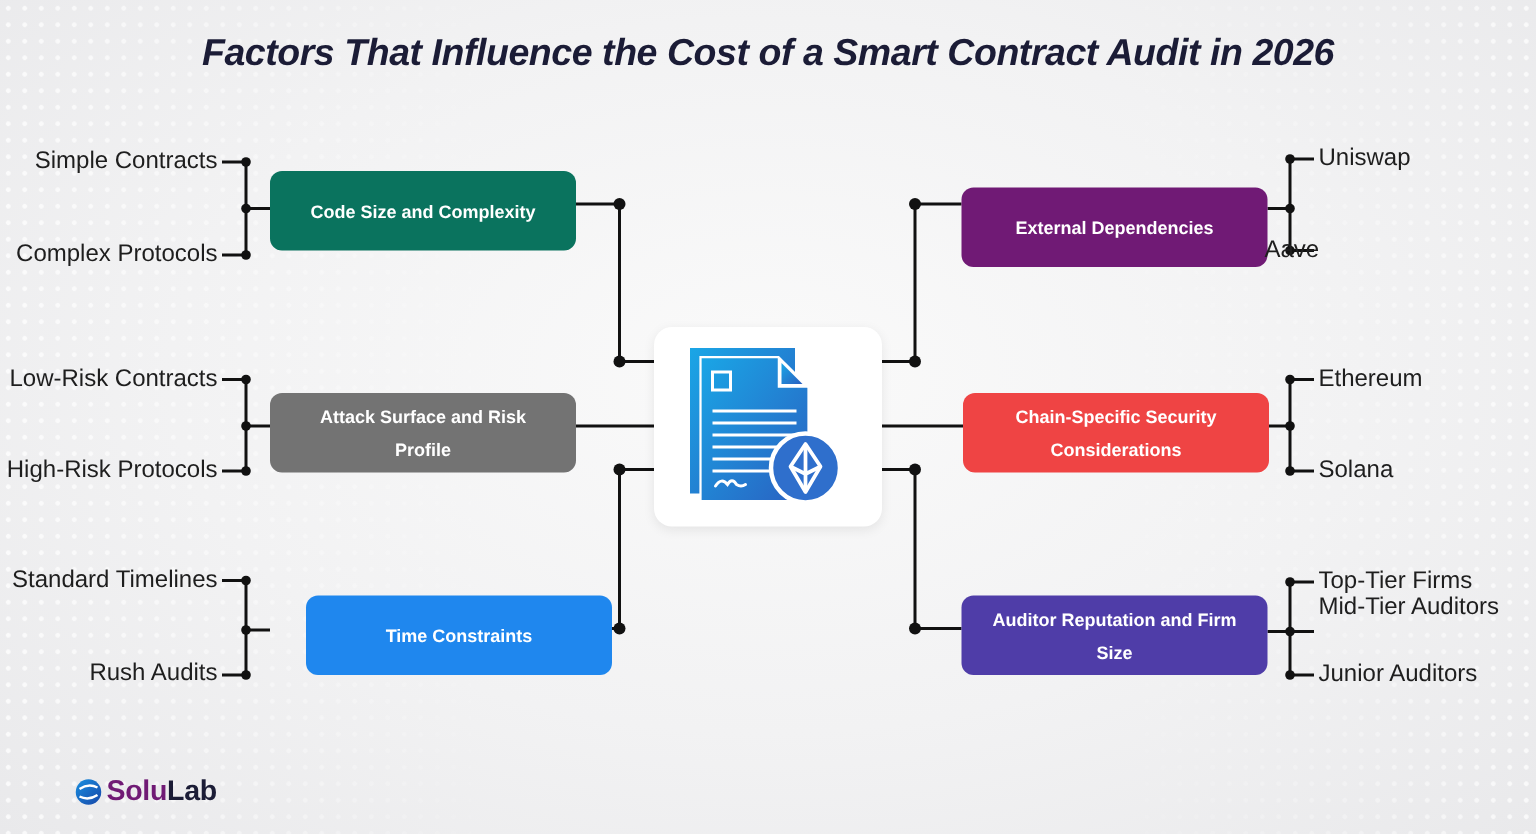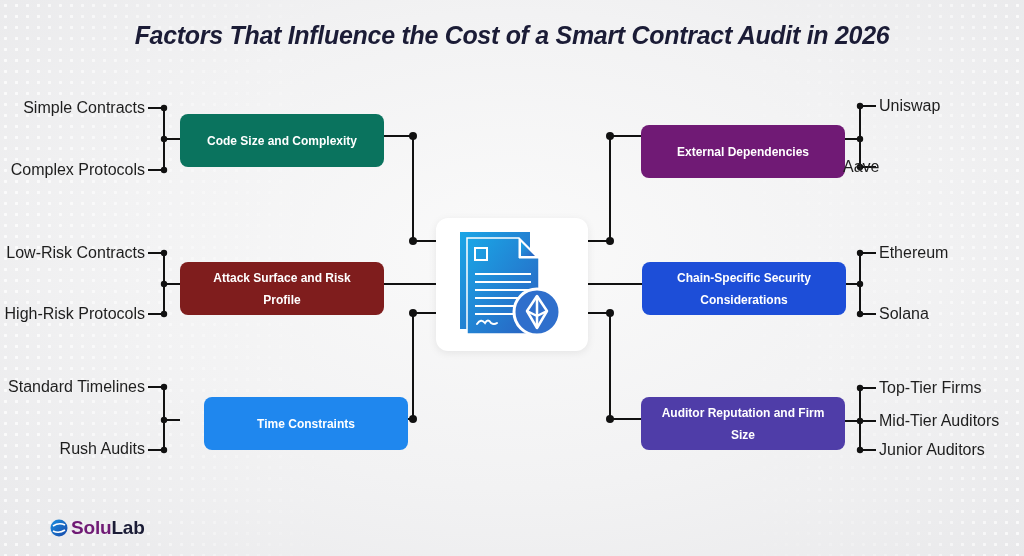--- a/index.html
+++ b/index.html
@@ -131,21 +131,21 @@
 <div class="leaf left" style="right:879px; top:101px;">Simple Contracts</div>
 <div class="leaf left" style="right:879px; top:163px;">Complex Protocols</div>
 <div class="leaf left" style="right:879px; top:246px;">Low-Risk Contracts</div>
 <div class="leaf left" style="right:879px; top:307px;">High-Risk Protocols</div>
 <div class="leaf left" style="right:879px; top:380px;">Standard Timelines</div>
 <div class="leaf left" style="right:879px; top:442px;">Rush Audits</div>
 
 <div class="box" style="left:180px; top:114px; background:#0a735e;">
   <span>Code Size and Complexity</span>
 </div>
-<div class="box" style="left:180px; top:262px; background:#7f1d1d;">
+<div class="box" style="left:180px; top:262px; background:#737373;">
   <span>Attack Surface and Risk Profile</span>
 </div>
 <div class="box" style="left:180px; top:397px; background:#1f87ee;margin-left:24px;">
   <span>Time Constraints</span>
 </div>
 
 <div class="center-card">
   <svg width="110" height="110" viewBox="0 0 110 110">
     <defs>
       <linearGradient id="docg" x1="0" y1="0" x2="1" y2="1">
@@ -171,33 +171,33 @@
     <g stroke="#ffffff" stroke-width="2.5" fill="none" stroke-linejoin="round">
       <path d="M80 66 L90 81 L80 98 L70 81 Z"></path>
       <path d="M80 66 L80 98 M70 81 L80 86 L90 81"></path>
     </g>
   </svg>
 </div>
 
 <div class="box" style="left:641px; top:114px; background:#701a75;margin-top:11px;">
   <span>External Dependencies</span>
 </div>
-<div class="box" style="left:642px; top:262px; background:#1d4ed8;">
+<div class="box" style="left:642px; top:262px; background:#ef4444;">
   <span>Chain-Specific Security Considerations</span>
 </div>
 <div class="box" style="left:641px; top:397px; background:#4f3da8;">
   <span>Auditor Reputation and Firm Size</span>
 </div>
 
 <div class="leaf" style="left:879px; top:99px;">Uniswap</div>
 <div class="leaf" style="left:843px; top:160px;">Aave</div>
 <div class="leaf" style="left:879px; top:246px;">Ethereum</div>
 <div class="leaf" style="left:879px; top:307px;">Solana</div>
 <div class="leaf" style="left:879px; top:381px;">Top-Tier Firms</div>
-<div class="leaf" style="left:879px; top:414px;">Mid-Tier Auditors</div>
+<div class="leaf" style="left:879px; top:398px;">Mid-Tier Auditors</div>
 <div class="leaf" style="left:879px; top:443px;">Junior Auditors</div>
 
 <div class="logo">
   <svg width="18" height="18" viewBox="0 0 18 18">
     <defs>
       <linearGradient id="lg" x1="0" y1="0" x2="1" y2="1">
         <stop offset="0" stop-color="#1a8fe0"></stop>
         <stop offset="1" stop-color="#1747a8"></stop>
       </linearGradient>
     </defs>

